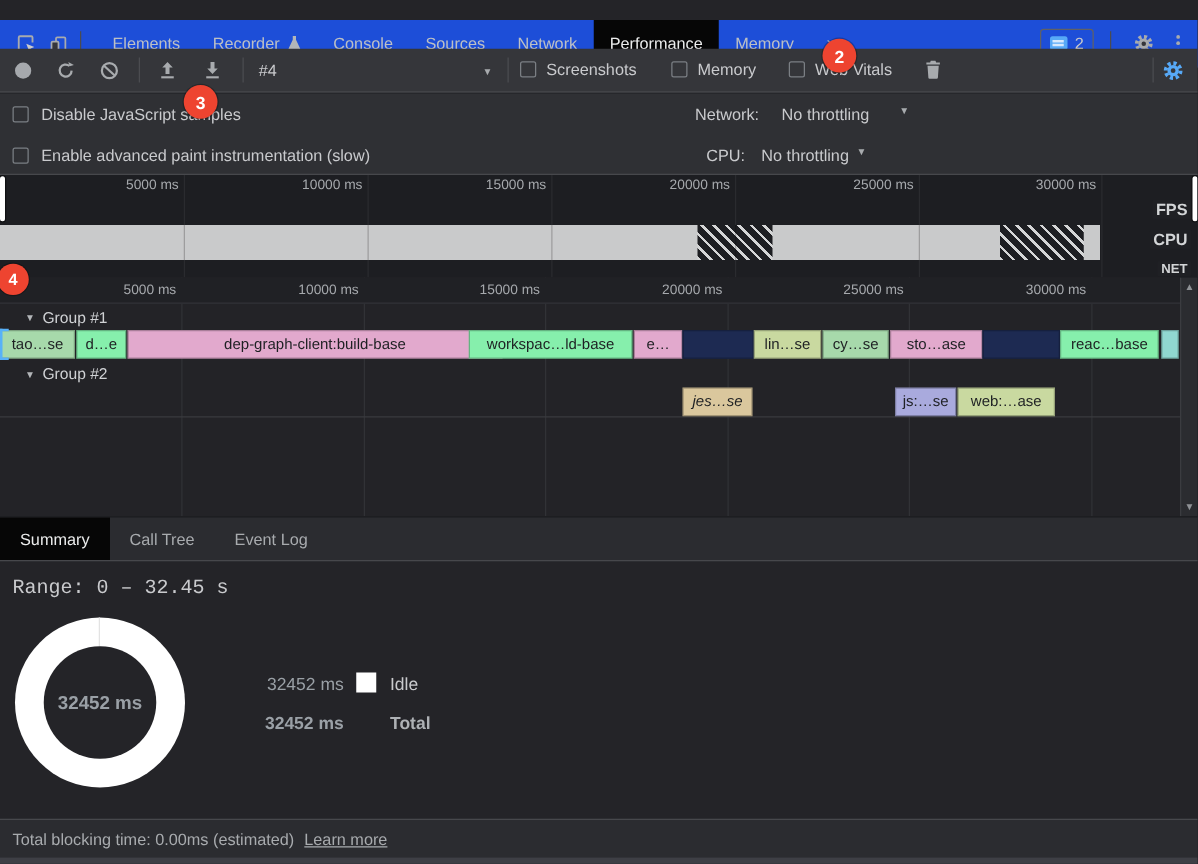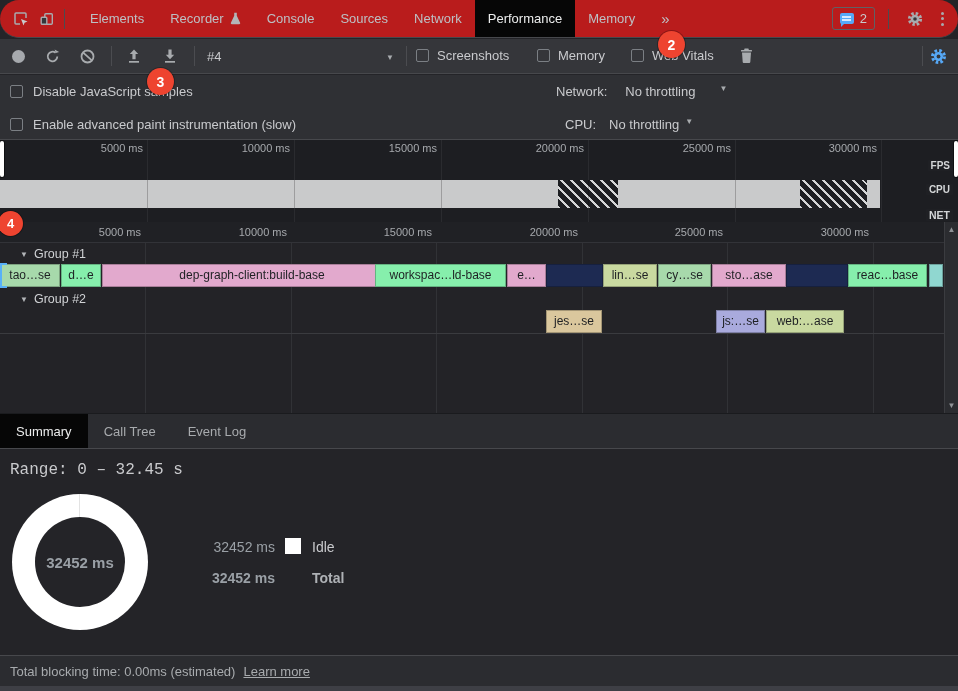--- a/index.html
+++ b/index.html
@@ -1,21 +1,21 @@
 <!DOCTYPE html>
 <html><head>
 <meta charset="utf-8">
 <style>
   html,body{margin:0;padding:0;background:#242428;}
   body{width:958px;height:691px;position:relative;font-family:"Liberation Sans",sans-serif;color:#c9cacd;overflow:hidden;font-size:13px;}
   .abs{position:absolute;}
   svg{display:block;}
 
   
-  .tabbar{position:absolute;left:0;top:0;width:958px;height:38px;background:#b91c1c;border-bottom:1px solid #47484c;display:flex;align-items:center;box-sizing:border-box;border-radius:19px;}
+  .tabbar{position:absolute;left:0;top:16px;width:958px;height:38px;background:#1d4ed8;border-bottom:1px solid #47484c;display:flex;align-items:center;box-sizing:border-box;}
   .icon-btn{width:26px;height:26px;display:flex;align-items:center;justify-content:center;}
   .vdiv{width:1px;height:20px;background:#4b4c50;margin:0 4px;}
   .tabs{display:flex;height:100%;margin-left:8px;}
   .tab{display:flex;align-items:center;gap:6px;padding:0 13px;color:#bdc0c4;cursor:default;}
   .tab.active{background:#060606;color:#eceded;}
   .tab-right{margin-left:auto;display:flex;align-items:center;gap:9px;padding-right:10px;height:100%;}
   .issues-box{display:flex;align-items:center;gap:6px;border:1px solid #606165;border-radius:3px;padding:2px 7px;height:17px;}
   .bubble{width:14px;height:11px;background:#57a9f7;border-radius:2px;position:relative;}
   .bubble:before{content:"";position:absolute;left:2px;top:3px;width:9px;height:1.5px;background:#d7e9fd;box-shadow:0 3px 0 #d7e9fd;}
   .bubble:after{content:"";position:absolute;left:1px;bottom:-3px;border-left:4px solid #57a9f7;border-bottom:4px solid transparent;}
@@ -34,39 +34,39 @@
 
   
   .settings{position:absolute;left:0;top:75px;width:958px;height:65px;background:#2f3034;border-bottom:1px solid #47484c;box-sizing:border-box;}
   .set-row{position:absolute;display:flex;align-items:center;gap:10px;color:#c9cacd;}
   .throttle{position:absolute;display:flex;align-items:flex-start;color:#c9cacd;}
 
   
   .overview{position:absolute;left:0;top:140px;width:958px;height:82px;background:#1d1e22;overflow:hidden;}
   .ov-grid{position:absolute;top:0;bottom:0;width:1px;background:rgba(255,255,255,0.06);}
   .tick{position:absolute;width:70px;text-align:right;font-size:11px;color:#a6a9ad;}
-  .lane-label{position:absolute;right:5px;font-size:10px;font-weight:bold;color:#d3d5d7;background:rgba(32,33,37,0.75);padding:0 3px;border-radius:1px;}
+  .lane-label{position:absolute;right:5px;font-size:13px;font-weight:bold;color:#d3d5d7;background:rgba(32,33,37,0.75);padding:0 3px;border-radius:1px;}
   .cpu-band{position:absolute;left:0;top:40px;width:880px;height:28px;background:#c9cacb;}
   .cpu-hatch{position:absolute;top:0;height:28px;background:repeating-linear-gradient(45deg,#d4d5d6 0 2px,#1d1e22 2px 7px);}
   .cpu-dark-grid{position:absolute;top:0;height:28px;width:1px;background:rgba(0,0,0,0.22);}
   .handle{position:absolute;top:1px;width:4px;height:36px;background:#ffffff;border-radius:2px;box-shadow:0 0 0 1px rgba(0,0,0,0.45);}
 
   
   .flame{position:absolute;left:0;top:222px;width:958px;height:191px;background:#232327;overflow:hidden;}
   .fl-grid{position:absolute;top:0;bottom:0;width:1px;background:#313236;z-index:0;}
   .fl-ruler{position:absolute;left:0;top:0;width:944px;height:21px;background:#202125;border-bottom:1px solid #323338;box-sizing:border-box;z-index:1;}
   .group-hdr{position:absolute;left:20px;display:flex;align-items:center;gap:6px;color:#d0d2d5;font-size:12.5px;z-index:2;}
   .group-hdr .tri{font-size:8px;color:#b2b5b8;}
   .bar{position:absolute;top:0;height:23px;box-sizing:border-box;border:1px solid rgba(0,0,0,0.25);font-size:12px;line-height:20px;text-align:center;color:#1e2023;overflow:hidden;white-space:nowrap;z-index:2;}
   .c-mint{background:#a7d9ab;}
   .c-purple{background:#86efac;}
   .c-pink{background:#e2a9cd;}
   .c-navy{background:#1d2a52;border-color:#16203e;}
   .c-olive{background:#c9d9a0;}
-  .c-tan{background:#dac79d;}
+  .c-tan{background:#dac79d;font-style:italic;}
   .c-peri{background:#a9aadd;}
   .c-teal{background:#90d7d0;}
   .bar-row{position:absolute;left:0;width:944px;height:23px;}
   .sel-bracket{position:absolute;left:0;top:41px;width:7px;height:25px;border-left:2px solid #58b1f8;border-top:2px solid #58b1f8;border-bottom:2px solid #58b1f8;box-sizing:border-box;z-index:4;}
   .fl-hline{position:absolute;left:0;top:111px;width:944px;height:1px;background:#3a3b3f;z-index:1;}
   .scrollbar{position:absolute;right:0;top:0;width:14px;height:191px;background:#2b2c30;border-left:1px solid #3b3c40;box-sizing:border-box;z-index:5;}
   .scrollbar .arr{position:absolute;left:0;width:13px;text-align:center;font-size:8px;color:#8f9296;}
 
   
   .sumtabs{position:absolute;left:0;top:413px;width:958px;height:36px;background:#2b2c30;border-top:1px solid #1a1b1e;border-bottom:1px solid #47484c;display:flex;box-sizing:border-box;}

